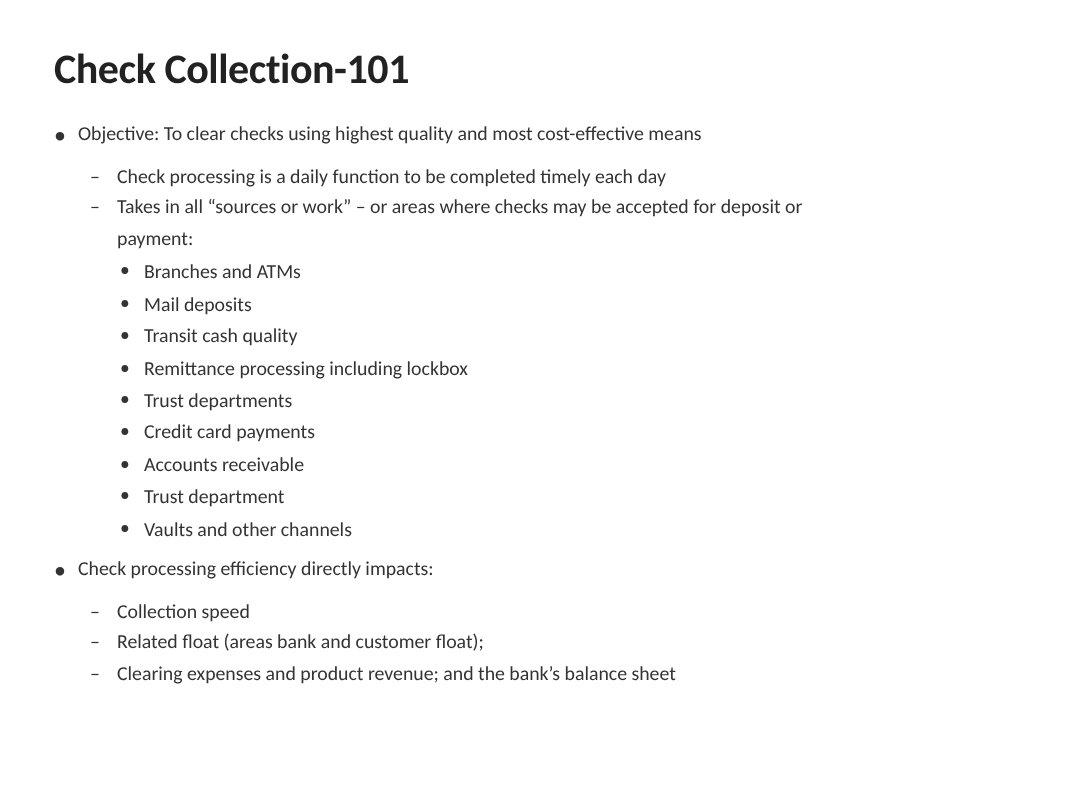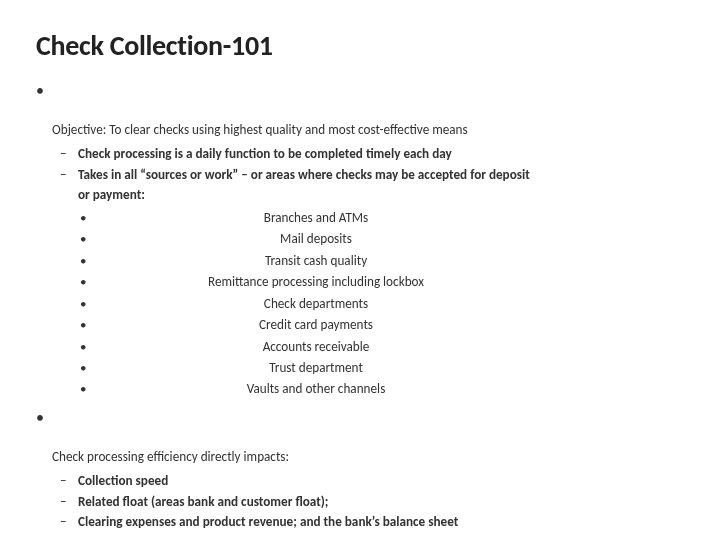--- a/index.html
+++ b/index.html
@@ -48,38 +48,36 @@
 
     .bullet-main .dot {
       min-width: 16px;
       font-size: 16px;
       line-height: 1.55;
       color: #333333;
     }
 
     .bullet-main .text {
       flex: 1;
-      margin-top: 41px;
     }
 
     .sub-dash {
       display: flex;
       align-items: flex-start;
       padding-left: 24px;
     }
 
     .sub-dash .dash {
       min-width: 18px;
       font-size: 13.2px;
       line-height: 1.55;
     }
 
     .sub-dash .text {
       flex: 1;
-      font-weight: bold;
     }
 
     .sub-bullet-list {
       padding-left: 44px;
       margin: 2px 0;
     }
 
     .sub-bullet-item {
       display: flex;
       align-items: flex-start;
@@ -88,21 +86,20 @@
 
     .sub-bullet-item .dot {
       min-width: 16px;
       font-size: 13px;
       line-height: 1.55;
       color: #333333;
     }
 
     .sub-bullet-item .text {
       flex: 1;
-      text-align: center;
     }
 
     .footer {
       display: flex;
       justify-content: space-between;
       align-items: center;
       font-size: 9px;
       color: #666666;
       margin-top: auto;
       padding-top: 4px;
@@ -148,21 +145,21 @@
         <div class="sub-bullet-item">
           <span class="dot">•</span>
           <span class="text">Transit cash quality</span>
         </div>
         <div class="sub-bullet-item">
           <span class="dot">•</span>
           <span class="text">Remittance processing including lockbox</span>
         </div>
         <div class="sub-bullet-item">
           <span class="dot">•</span>
-          <span class="text">Check departments</span>
+          <span class="text">Trust departments</span>
         </div>
         <div class="sub-bullet-item">
           <span class="dot">•</span>
           <span class="text">Credit card payments</span>
         </div>
         <div class="sub-bullet-item">
           <span class="dot">•</span>
           <span class="text">Accounts receivable</span>
         </div>
         <div class="sub-bullet-item">

